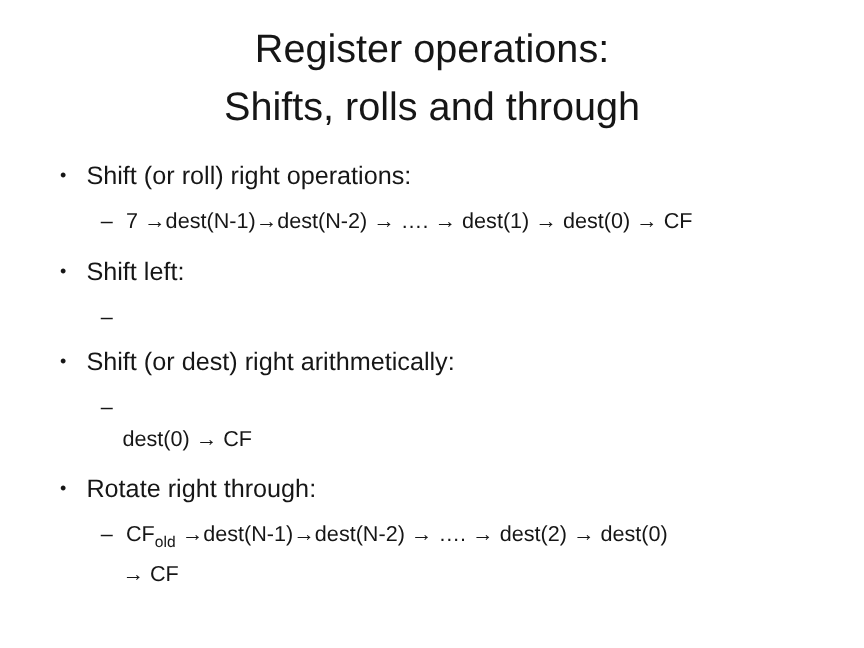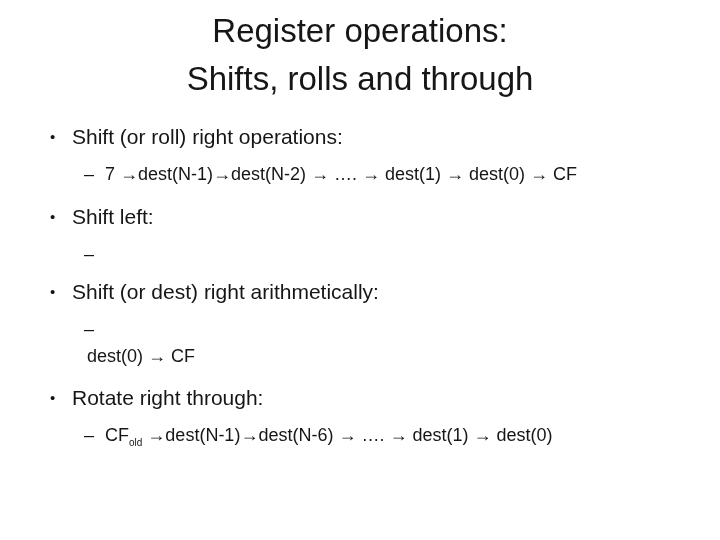--- a/index.html
+++ b/index.html
@@ -7,21 +7,21 @@
     position: relative;
     width: 720px;
     height: 540px;
     background: #ffffff;
     color: #161616;
     font-family: "Liberation Sans", sans-serif;
     overflow: hidden;
     box-sizing: border-box;
   }
   .title {
-    padding-top: 7px;
+    padding-top: 17px;
     text-align: center;
     font-size: 33px;
     line-height: 48px;
     font-weight: 400;
     letter-spacing: 0px;
   }
   .content {
     padding: 14px 18px 0 50px;
     box-sizing: border-box;
   }
@@ -41,23 +41,23 @@
   .subblock {
     margin-left: 34px;
     font-size: 18px;
     line-height: 27px;
   }
   .subline { display: flex; align-items: baseline; }
   .dash {
     flex: 0 0 21px;
     width: 21px;
   }
-  .cont { margin-left: 3px; }
+  .cont { margin-left: 18px; }
   .subscript {
-    font-size: 10px;
+    font-size: 13px;
     vertical-align: sub;
   }
   .mt-b1 { margin-top: 6px; }
   .mt-b2 { margin-top: 15px; }
   .mt-b3 { margin-top: 10px; }
   .mt-b4 { margin-top: 14px; }
   .mt-sub { margin-top: 8px; }
 </style>
 </head>
 <body>
@@ -103,18 +103,19 @@
       <div class="cont">dest(0) → CF</div>
     </div>
 
     <div class="bullet mt-b4">
       <span class="b-marker">•</span>
       <span class="b-label">Rotate right through:</span>
     </div>
     <div class="subblock mt-sub">
       <div class="subline">
         <span class="dash">–</span>
-        <span><span>CF</span><span class="subscript">old</span><span> →dest(N-1)→dest(N-6) → …. → dest(1) → dest(0)</span></span>
+        <span><span>CF</span><span class="subscript">old</span><span> →dest(N-1)→dest(N-2) → …. → dest(2) → dest(0)</span></span>
       </div>
+      <div class="cont">→ CF</div>
     </div>
 
   </div>
 </div>
 
 </body></html>

